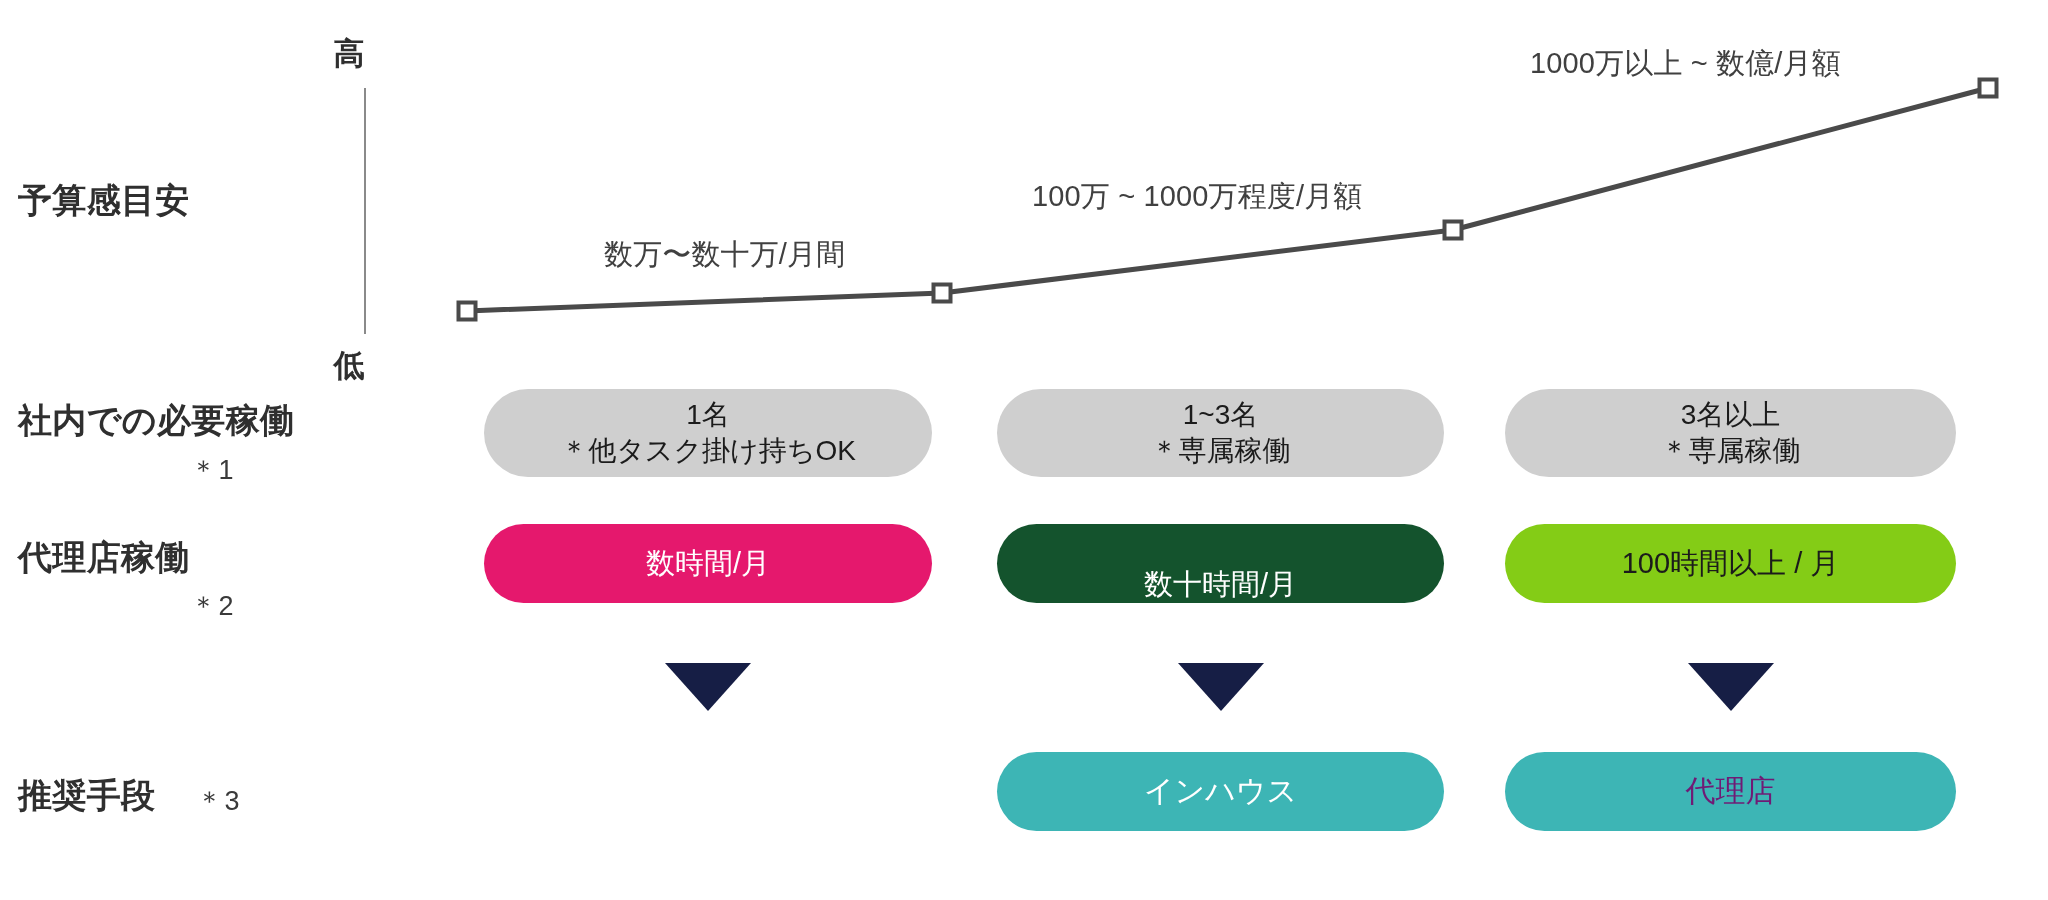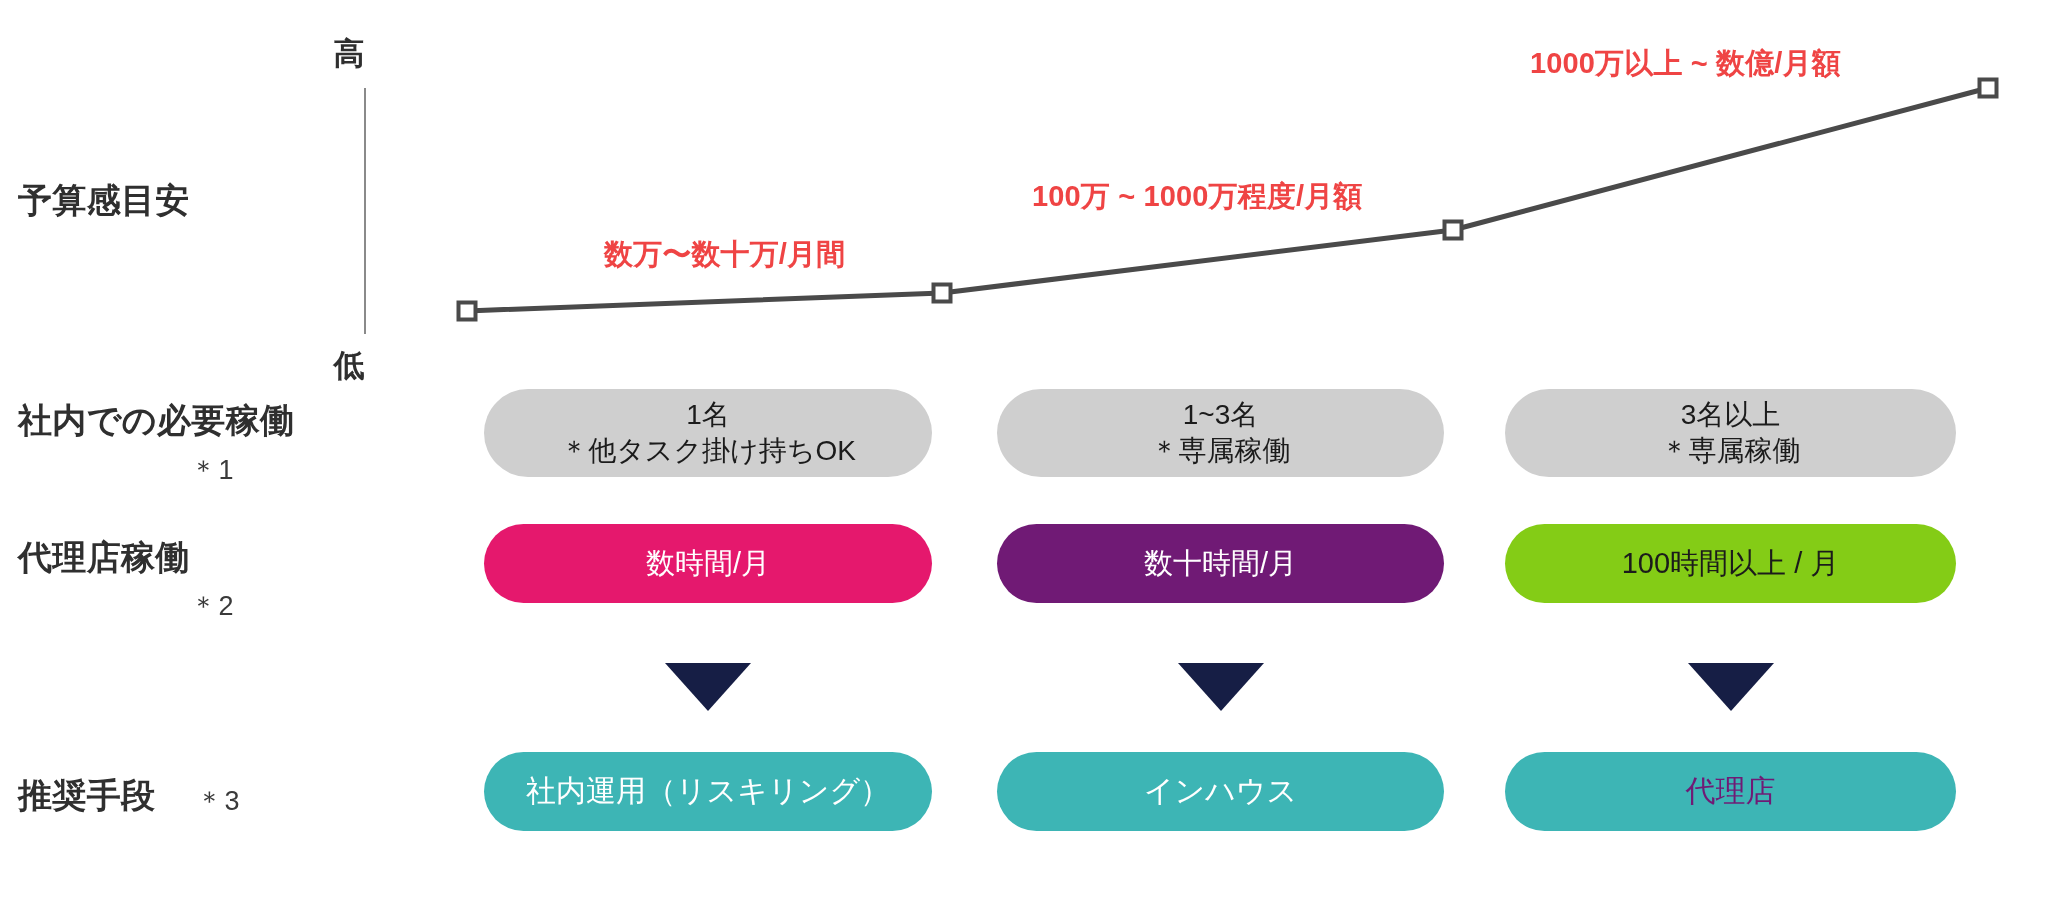--- a/index.html
+++ b/index.html
@@ -96,22 +96,22 @@
     position: absolute;
     left: 0;
     top: 0;
     width: 2048px;
     height: 400px;
   }
 
   
   .annotation {
     position: absolute;
-    color: #ef4444;
-    font-weight: bold;
+    color: #404040;
+    font-weight: normal;
     font-size: 29px;
     white-space: nowrap;
     letter-spacing: 0.005em;
   }
   #annotation-0 { left: 583px; top: 235px; margin-left: 21px; }
   #annotation-1 { left: 1032px; top: 177px; }
   #annotation-2 { left: 1530px; top: 44px; }
 
   
   .pill {
@@ -208,34 +208,31 @@
     <span class="pill-line">＊専属稼働</span>
   </div>
   <div class="pill pill-gray col-2">
     <span class="pill-line">3名以上</span>
     <span class="pill-line">＊専属稼働</span>
   </div>
 
   <div class="pill pill-effort col-0" id="effort-0" style="background: rgb(229, 24, 109); color: rgb(255, 255, 255);">
     <span class="pill-line">数時間/月</span>
   </div>
-  <div class="pill pill-effort col-1" id="effort-1" style="background: #701a75; color: rgb(255, 255, 255);">
+  <div class="pill pill-effort col-1" id="effort-1" style="background: #14532d; color: rgb(255, 255, 255); justify-content: flex-end;">
     <span class="pill-line">数十時間/月</span>
   </div>
   <div class="pill pill-effort col-2" id="effort-2" style="background: #84cc16; color: rgb(27, 27, 27);">
     <span class="pill-line">100時間以上 / 月</span>
   </div>
 
   <div class="arrow-down" id="arrow-0"></div>
   <div class="arrow-down" id="arrow-1"></div>
   <div class="arrow-down" id="arrow-2"></div>
 
-  <div class="pill pill-method col-0" id="method-0" style="background: rgb(61, 181, 181); color: rgb(255, 255, 255);">
-    <span class="pill-line">社内運用（リスキリング）</span>
-  </div>
   <div class="pill pill-method col-1" id="method-1" style="background: rgb(61, 181, 181); color: rgb(255, 255, 255);">
     <span class="pill-line">インハウス</span>
   </div>
   <div class="pill pill-method col-2" id="method-2" style="background: rgb(61, 181, 181); color: #701a75;">
     <span class="pill-line">代理店</span>
   </div>
 
 </div>
 
 </body></html>

